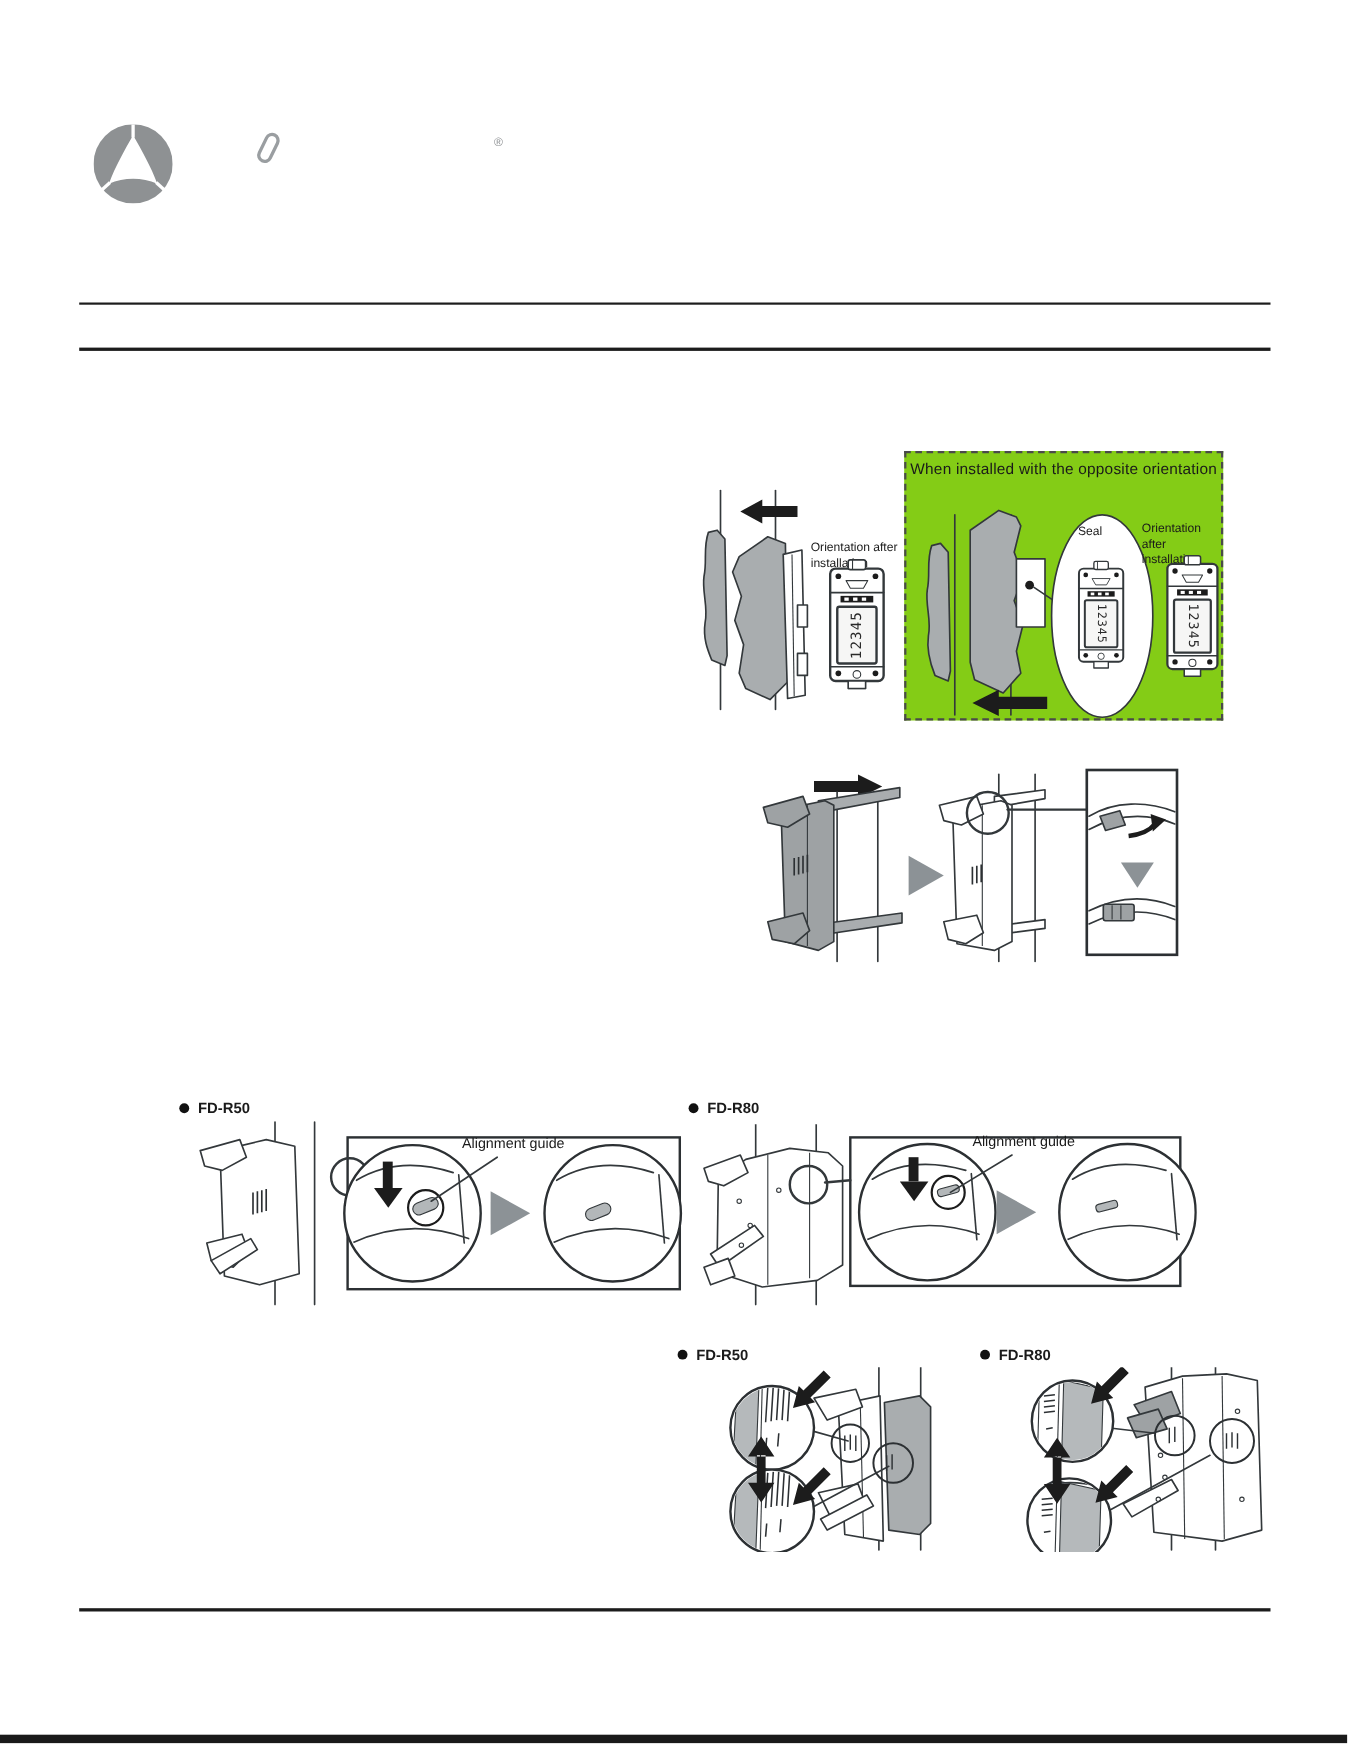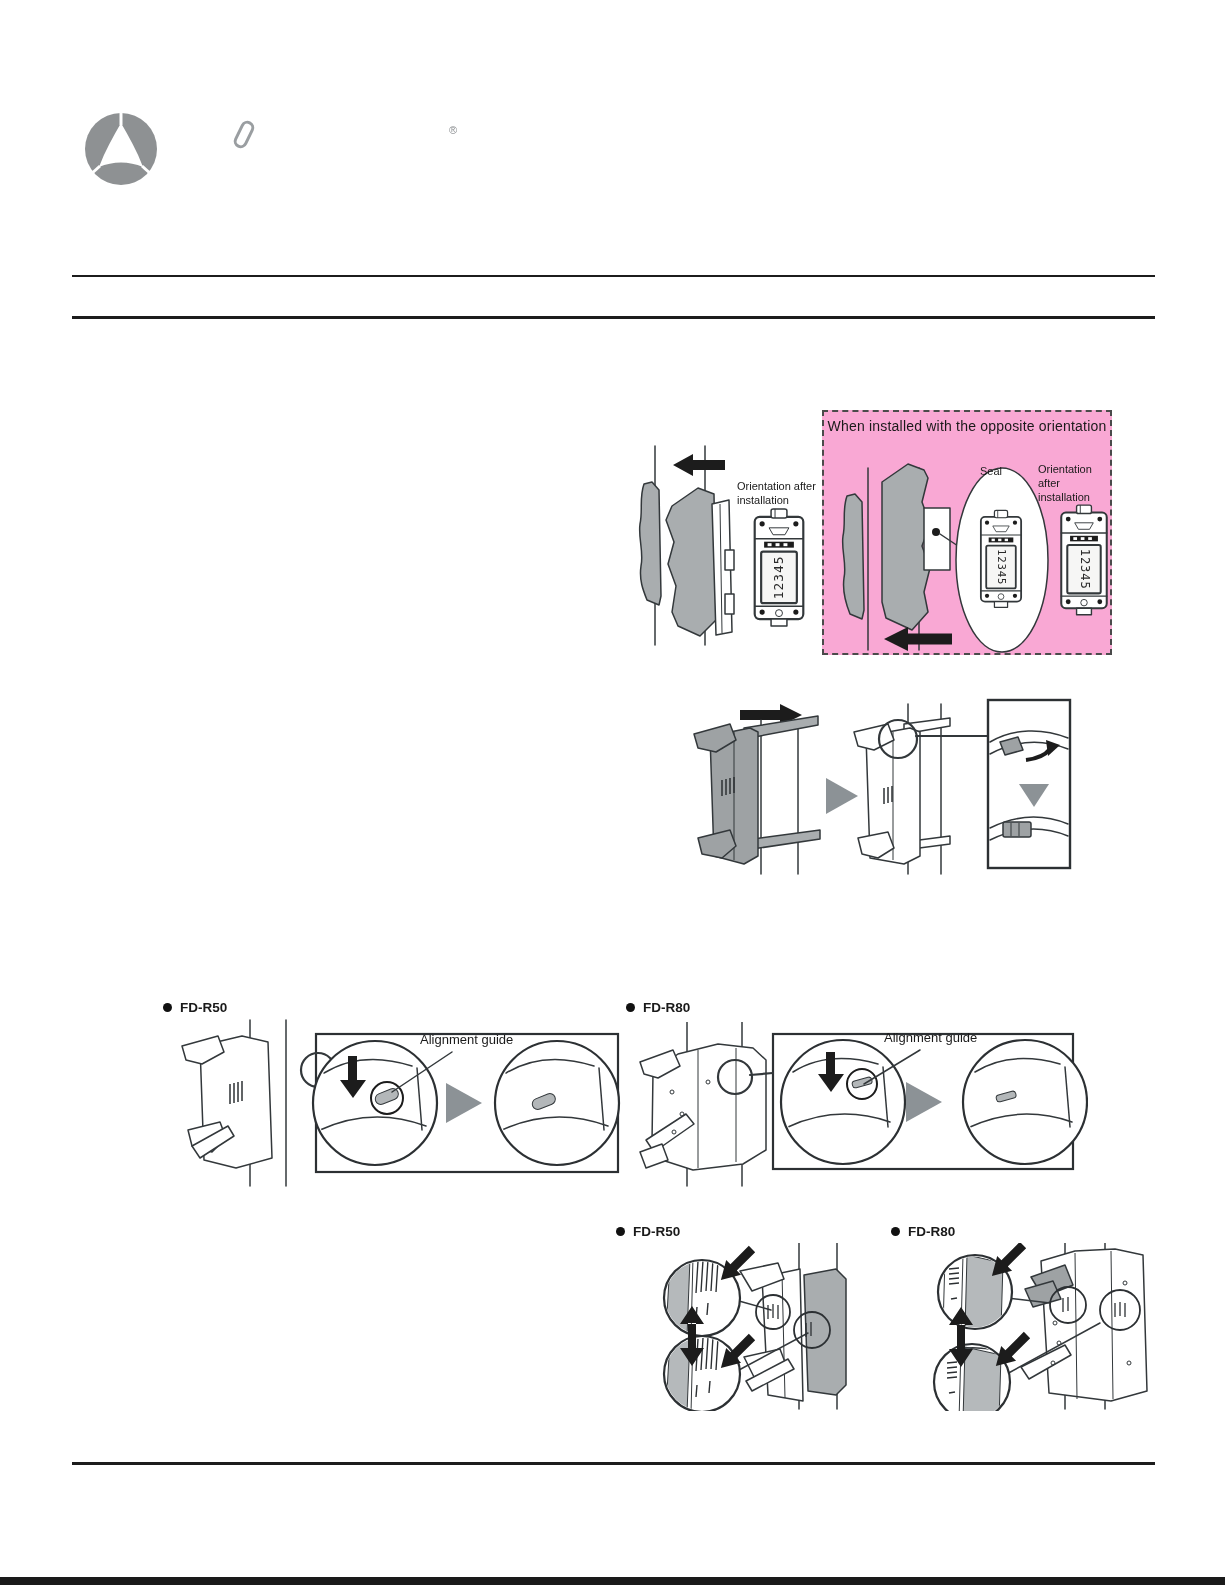--- a/index.html
+++ b/index.html
@@ -10,27 +10,27 @@
   
   .rule { position:absolute; left:72px; width:1083px; background:#1c1c1c; }
 
   
   .logo-text { font-weight:bold; font-size:50px; letter-spacing:2px; color:#6fbe4a; line-height:76px; white-space:nowrap; }
   .reg { font-size:11px; color:#8a8d90; }
   .y-drop { position:absolute; width:8px; height:23px; background:#ffffff; border:3.5px solid #9a9ea1;
             border-radius:8px; transform:rotate(26deg); }
 
   
-  .cap { font-size:11px; line-height:1.28; }
+  .cap { font-size:11px; line-height:1.28;margin-top:12px; }
   .box-title { font-size:14px; letter-spacing:.2px; white-space:nowrap; text-align:center; width:100%; }
   .callout { font-size:13px; white-space:nowrap; }
   .bullet-label { display:flex; align-items:center; gap:8px; font-weight:bold; font-size:13.5px; }
   .dot { width:9px; height:9px; border-radius:50%; background:#111; display:inline-block; }
 
-  .dashed-box { border:2px dashed #4a4a4a; background:#f9a8d4; box-sizing:border-box; }
+  .dashed-box { border:2px dashed #4a4a4a; background:#84cc16; box-sizing:border-box; }
 
   
   svg { display:block; }
   .ln   { stroke:#33383b; stroke-width:1.5; fill:none; stroke-linejoin:round; stroke-linecap:round; }
   .thin { stroke:#33383b; stroke-width:1;   fill:none; stroke-linejoin:round; }
   .c2   { stroke-width:2.2; }
   .fill-w  { fill:#ffffff; stroke:#33383b; stroke-width:1.5; stroke-linejoin:round; }
   .fill-g  { fill:#a9adaf; stroke:#33383b; stroke-width:1.5; stroke-linejoin:round; }
   .fill-g2 { fill:#9ea2a4; stroke:#33383b; stroke-width:1.5; stroke-linejoin:round; }
   .blk { fill:#1c1c1c; stroke:none; }

